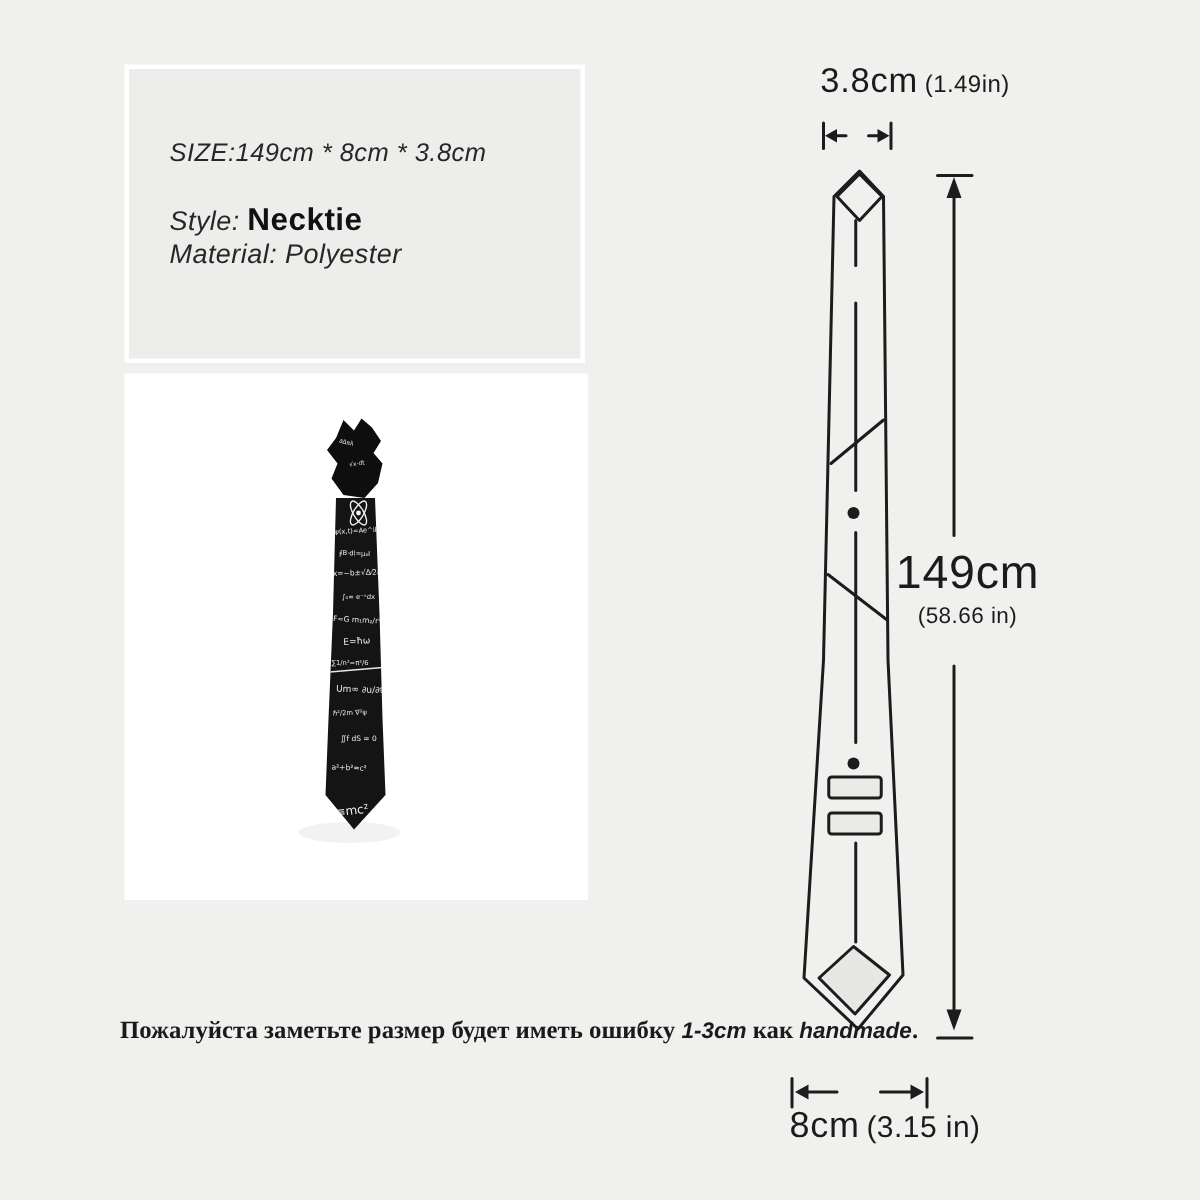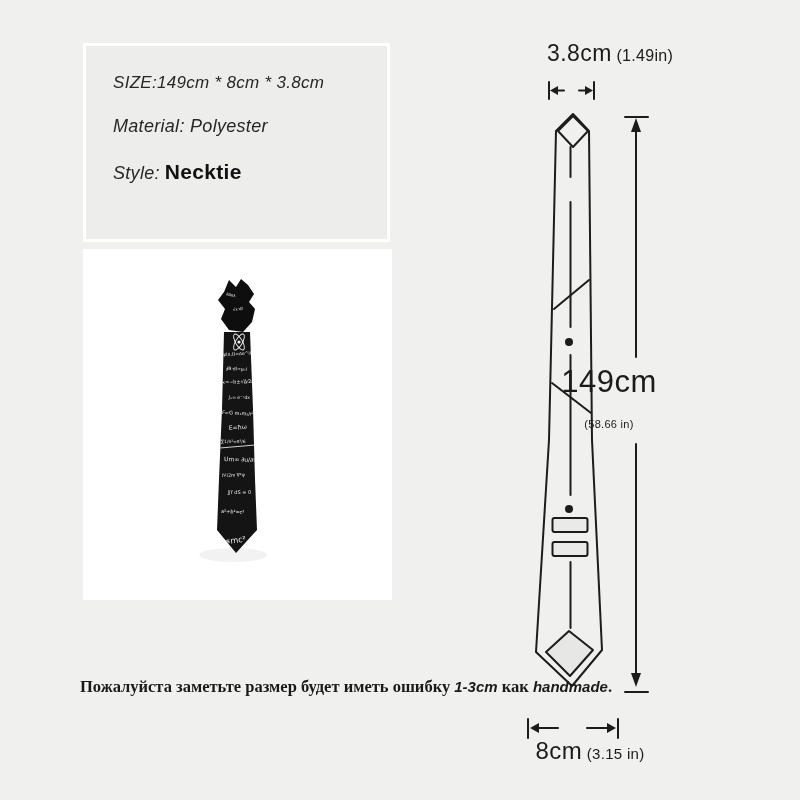--- a/index.html
+++ b/index.html
@@ -6,68 +6,68 @@
   .screen{
     position:relative;width:800px;height:800px;overflow:hidden;
     background:#f0f0ee;
     font-family:"Liberation Sans",sans-serif;
     color:#262626;
   }
   
   .spec-box{
     position:absolute;left:83px;top:43px;width:307px;height:199px;
     box-sizing:border-box;border:3px solid #ffffff;background:#ededeb;
-    padding:27px 20px 0 27px;
+    padding:46px 20px 0 27px;
   }
   .spec-line{font-style:italic;font-size:17px;letter-spacing:.3px;margin:0 0 23px 0;color:#272727;}
   .spec-line.material{font-size:18px;}
   .spec-style-label{font-style:italic;font-size:18px;color:#272727;}
   .spec-style-value{font-style:normal;font-weight:bold;font-size:21px;color:#111;}
   
   .photo-box{
     position:absolute;left:83px;top:249px;width:309px;height:351px;
     background:#ffffff;
   }
   .photo-box svg{display:block;width:309px;height:351px;}
   .tie-pattern text{fill:#ffffff;opacity:.92;font-family:"DejaVu Sans",sans-serif;}
   
   .diagram-svg{position:absolute;left:500px;top:80px;width:220px;height:660px;}
   .dim-label{position:absolute;text-align:center;color:#1b1b1b;white-space:nowrap;}
   .dim-label .big{font-size:23px;letter-spacing:.5px;}
   .dim-label .small{font-size:16px;letter-spacing:.3px;}
   #width-label{left:500px;top:40px;width:220px;}
-  #length-label{left:544px;top:364px;width:130px;}
+  #length-label{left:580px;top:364px;width:130px;}
   #length-label .big{font-size:31px;}
-  #length-label .small{display:block;margin-top:18px;font-size:11px;}
+  #length-label .small{display:block;margin-top:2px;font-size:15px;}
   #bottom-label{left:510px;top:737px;width:160px;}
   #bottom-label .big{font-size:24px;}
-  #bottom-label .small{font-size:15px;}
+  #bottom-label .small{font-size:20px;}
   
   .note-en{
     position:absolute;left:80px;top:652px;
     font-style:italic;font-size:15px;color:#1f1f1f;letter-spacing:.2px;
   }
   .note-ru{
     position:absolute;left:80px;top:677px;
     font-family:"Liberation Serif",serif;font-size:16.5px;color:#1a1a1a;font-weight:bold;
   }
   .note-ru .latin{font-family:"Liberation Sans",sans-serif;font-style:italic;font-size:15px;}
 </style>
 </head>
 <body>
 
 <div class="screen">
 
   <div class="spec-box">
     <p class="spec-line size">SIZE:149cm * 8cm * 3.8cm</p>
-    <p class="spec-line material">Material: Polyester</p>
     <p class="spec-line style" style="margin:0;">
       <span class="spec-style-label">Style:</span>
       <span class="spec-style-value">Necktie</span>
     </p>
+    <p class="spec-line material">Material: Polyester</p>
   </div>
 
   <div class="photo-box">
     <svg viewBox="0 0 309 351">
       <ellipse cx="150" cy="306" rx="34" ry="7" fill="rgba(0,0,0,0.05)"></ellipse>
       <defs>
         <clipPath id="tieclip">
           <polygon points="146,31 153,38 158,30 165,36 171,45 166,53 172,60 169,73 160,83 146,81 138,70 142,60 135,51 141,43"></polygon>
           <polygon points="141,83 167,83 170,160 172,230 174,281 153,304 134,281 136,230 139,160"></polygon>
         </clipPath>

